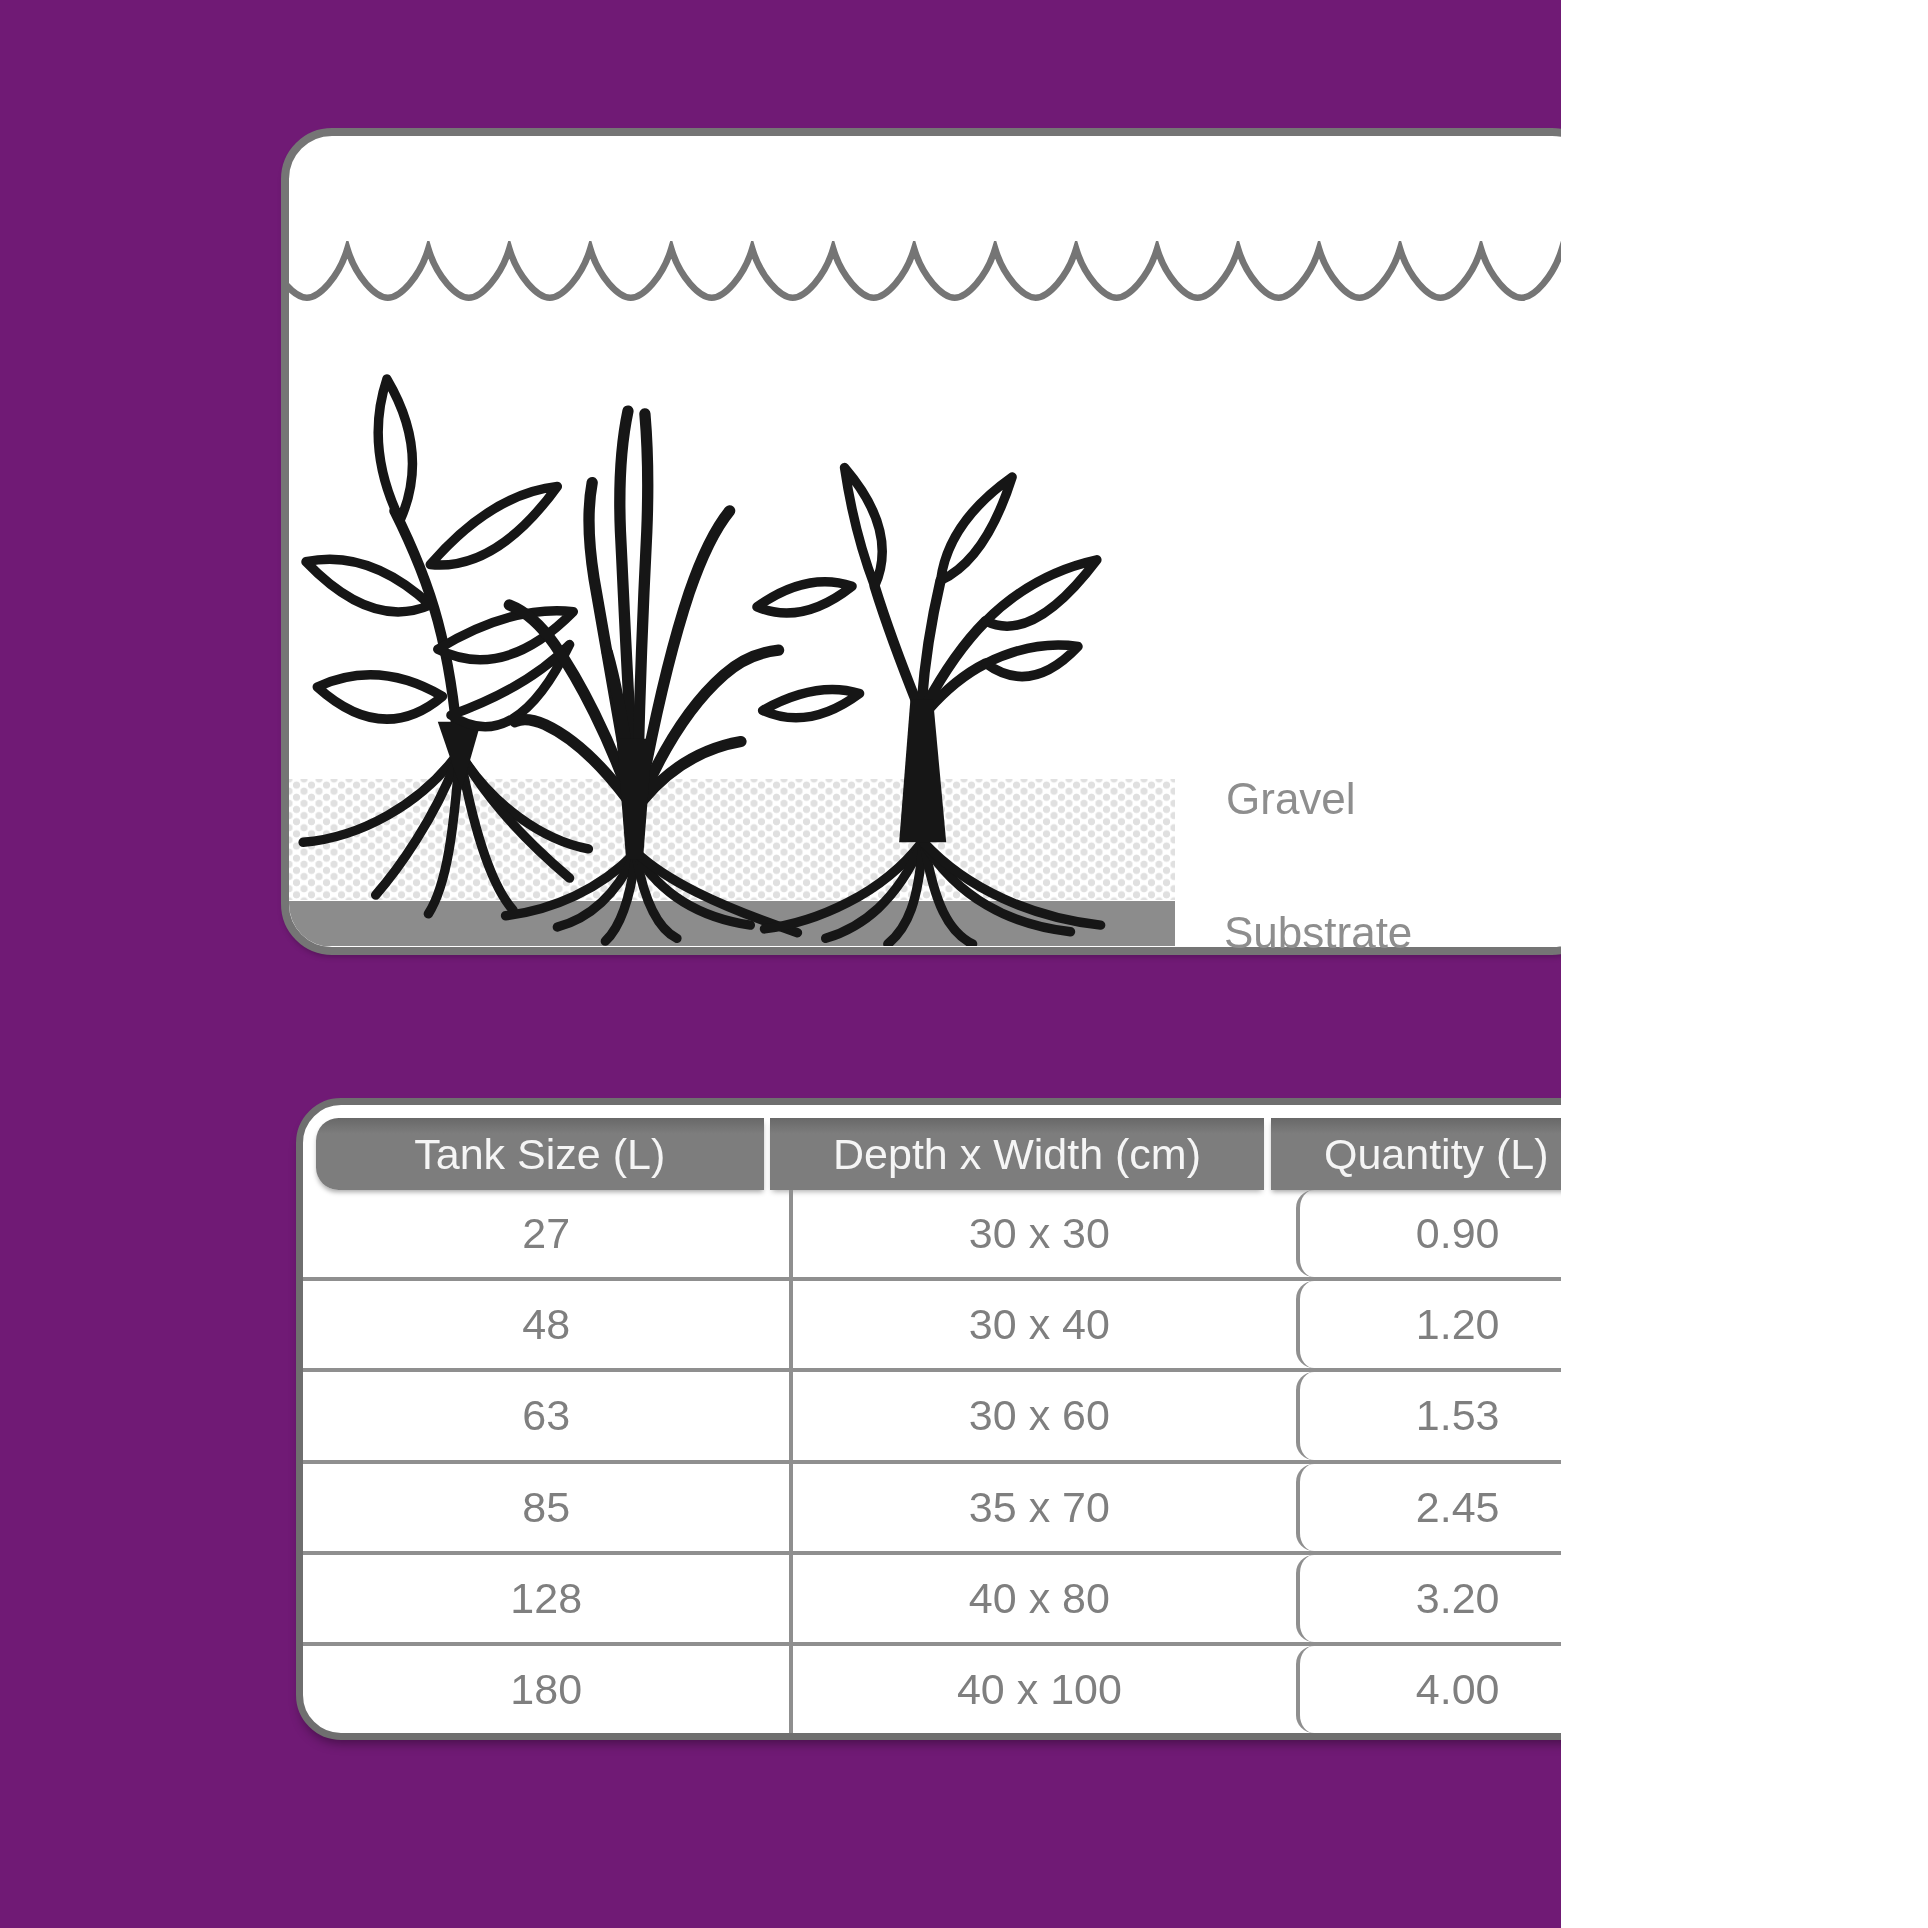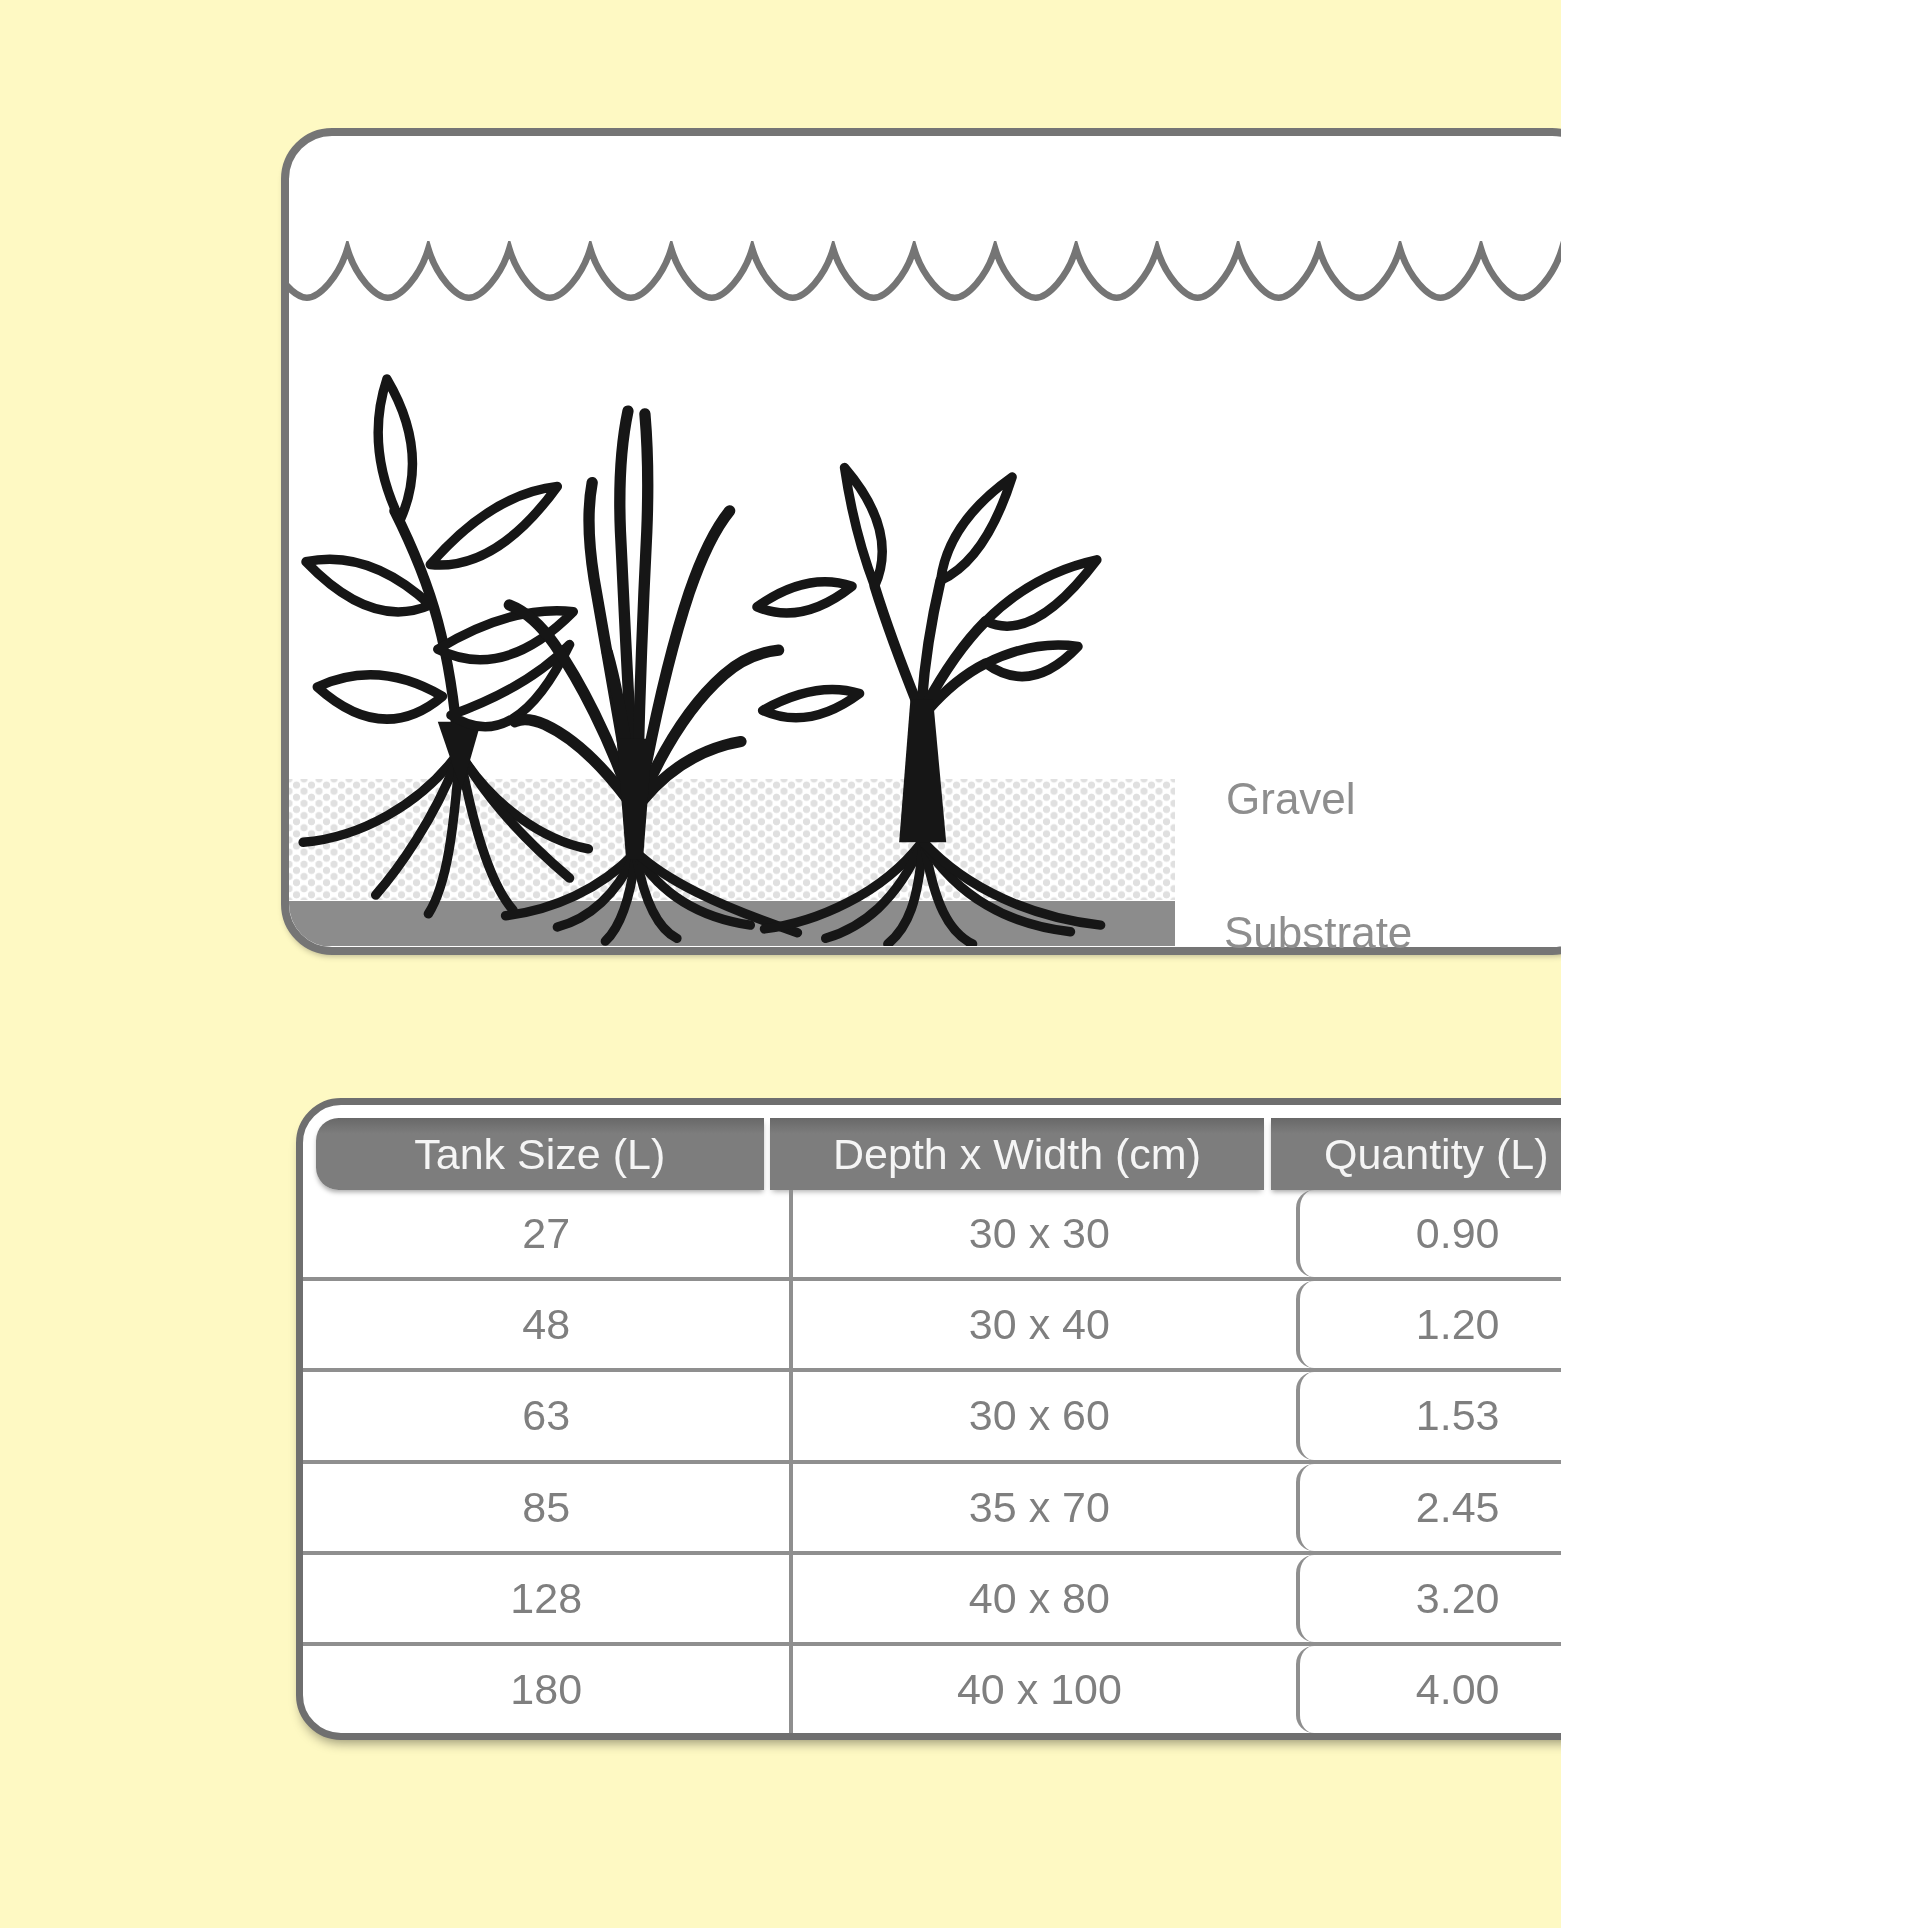--- a/index.html
+++ b/index.html
@@ -1,16 +1,16 @@
 <!DOCTYPE html>
 <html style="font-size:15px"><head>
 <meta charset="utf-8">
 <style>
   html,body{margin:0;padding:0;background:#ffffff;}
-  .canvas{position:relative;width:1561px;height:1928px;background:#fef9c3;overflow:hidden;
+  .canvas{position:relative;width:1561px;height:1928px;background:#701a75;overflow:hidden;
           font-family:"Liberation Sans","DejaVu Sans",sans-serif;}
 
   
   .tank{position:absolute;left:281px;top:128px;width:1322px;height:827px;
         box-sizing:border-box;border:8.5px solid #757575;border-radius:51px;
         background:#ffffff;overflow:hidden;
         box-shadow:0 4.7px 6.6px -3.8px rgba(0,0,0,.28);}
   .water-svg{position:absolute;left:0;top:105px;width:1305px;height:72px;display:block;}
   .gravel{position:absolute;left:0;top:643px;width:886px;height:121px;
           background-color:#ffffff;

